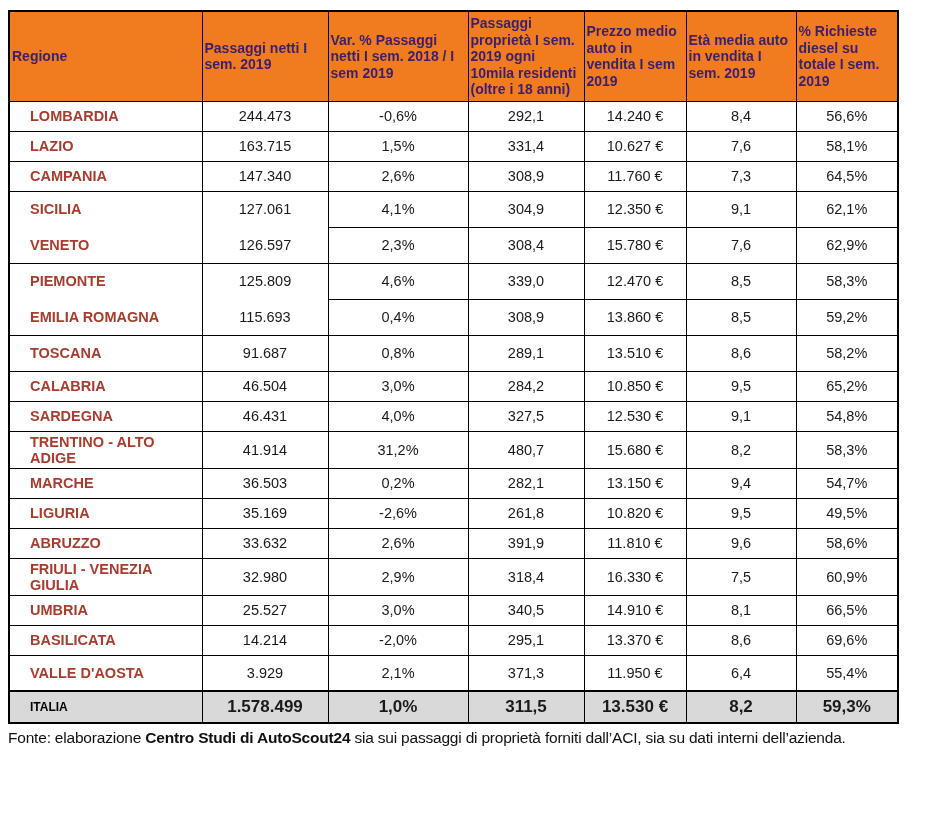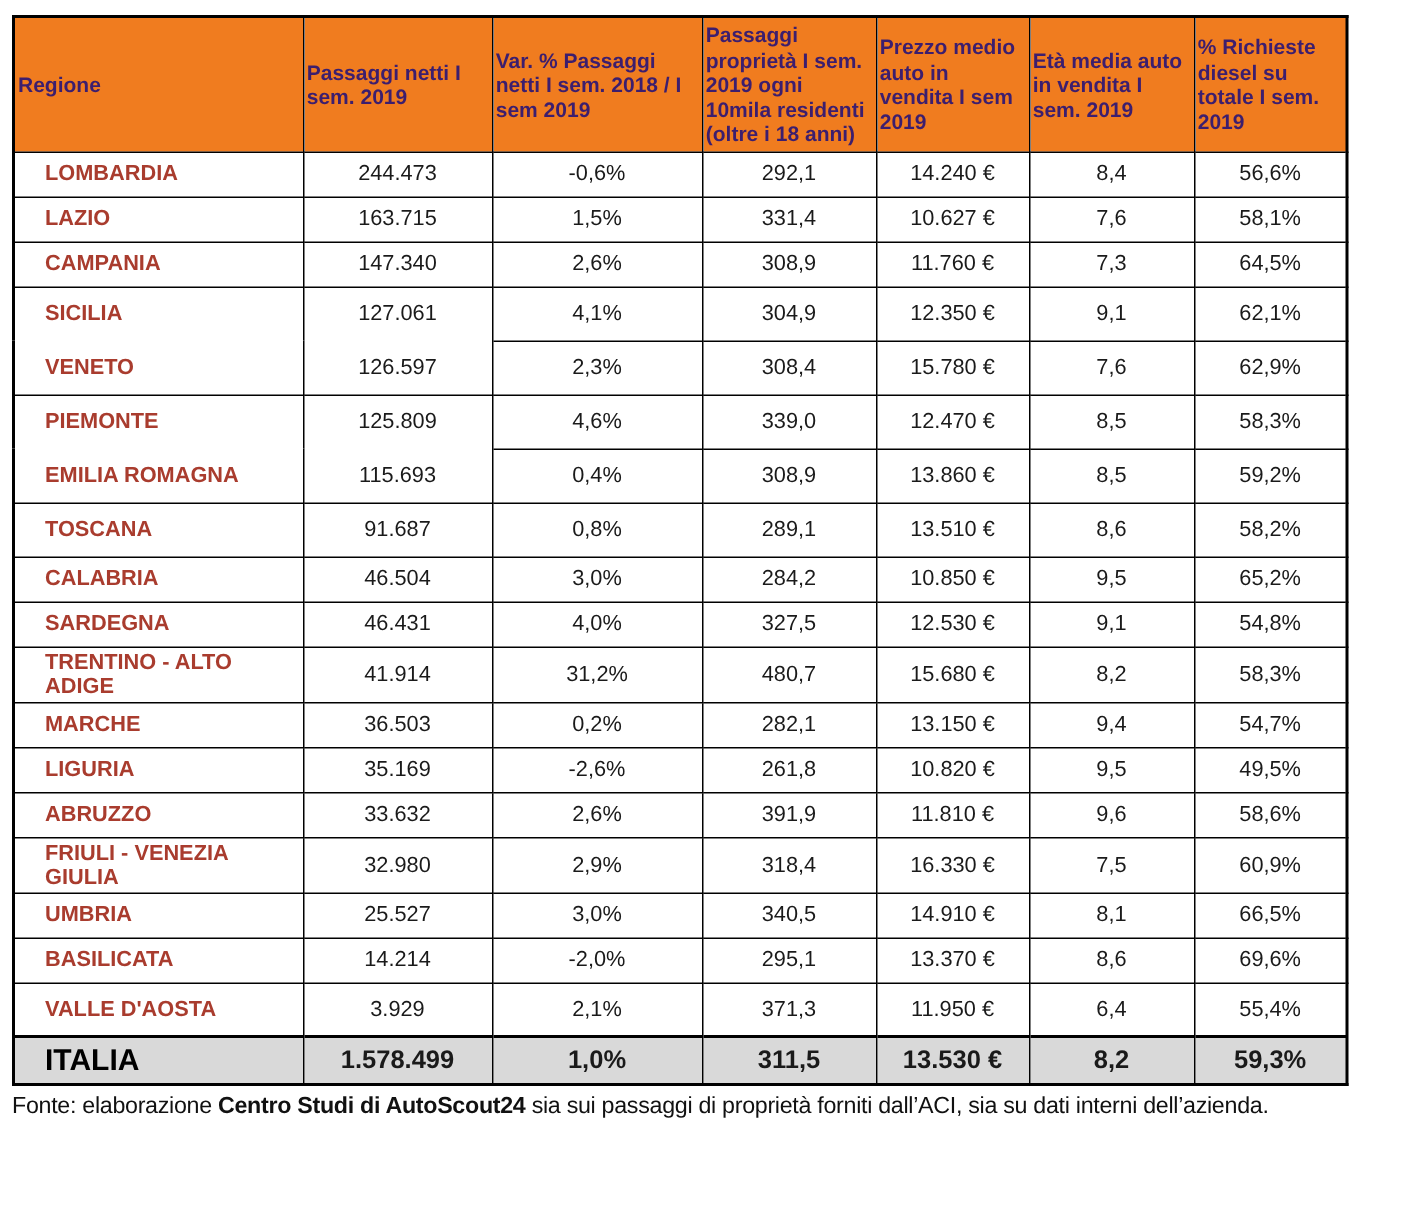--- a/index.html
+++ b/index.html
@@ -62,21 +62,21 @@
   
   tr.total td {
     background: #D9D9D9;
     font-weight: bold;
     font-size: 17px;
     height: 32px;
     border-top: 2px solid #000000;
   }
   tr.total td.region {
     color: #000000;
-    font-size: 20px;
+    font-size: 12px;
   }
   
   .fonte {
     margin: 5px 0 0 0;
     padding-left: 0px;
     font-size: 15.5px;
     letter-spacing: -0.2px;
     color: #111111;
     white-space: nowrap;
   }

